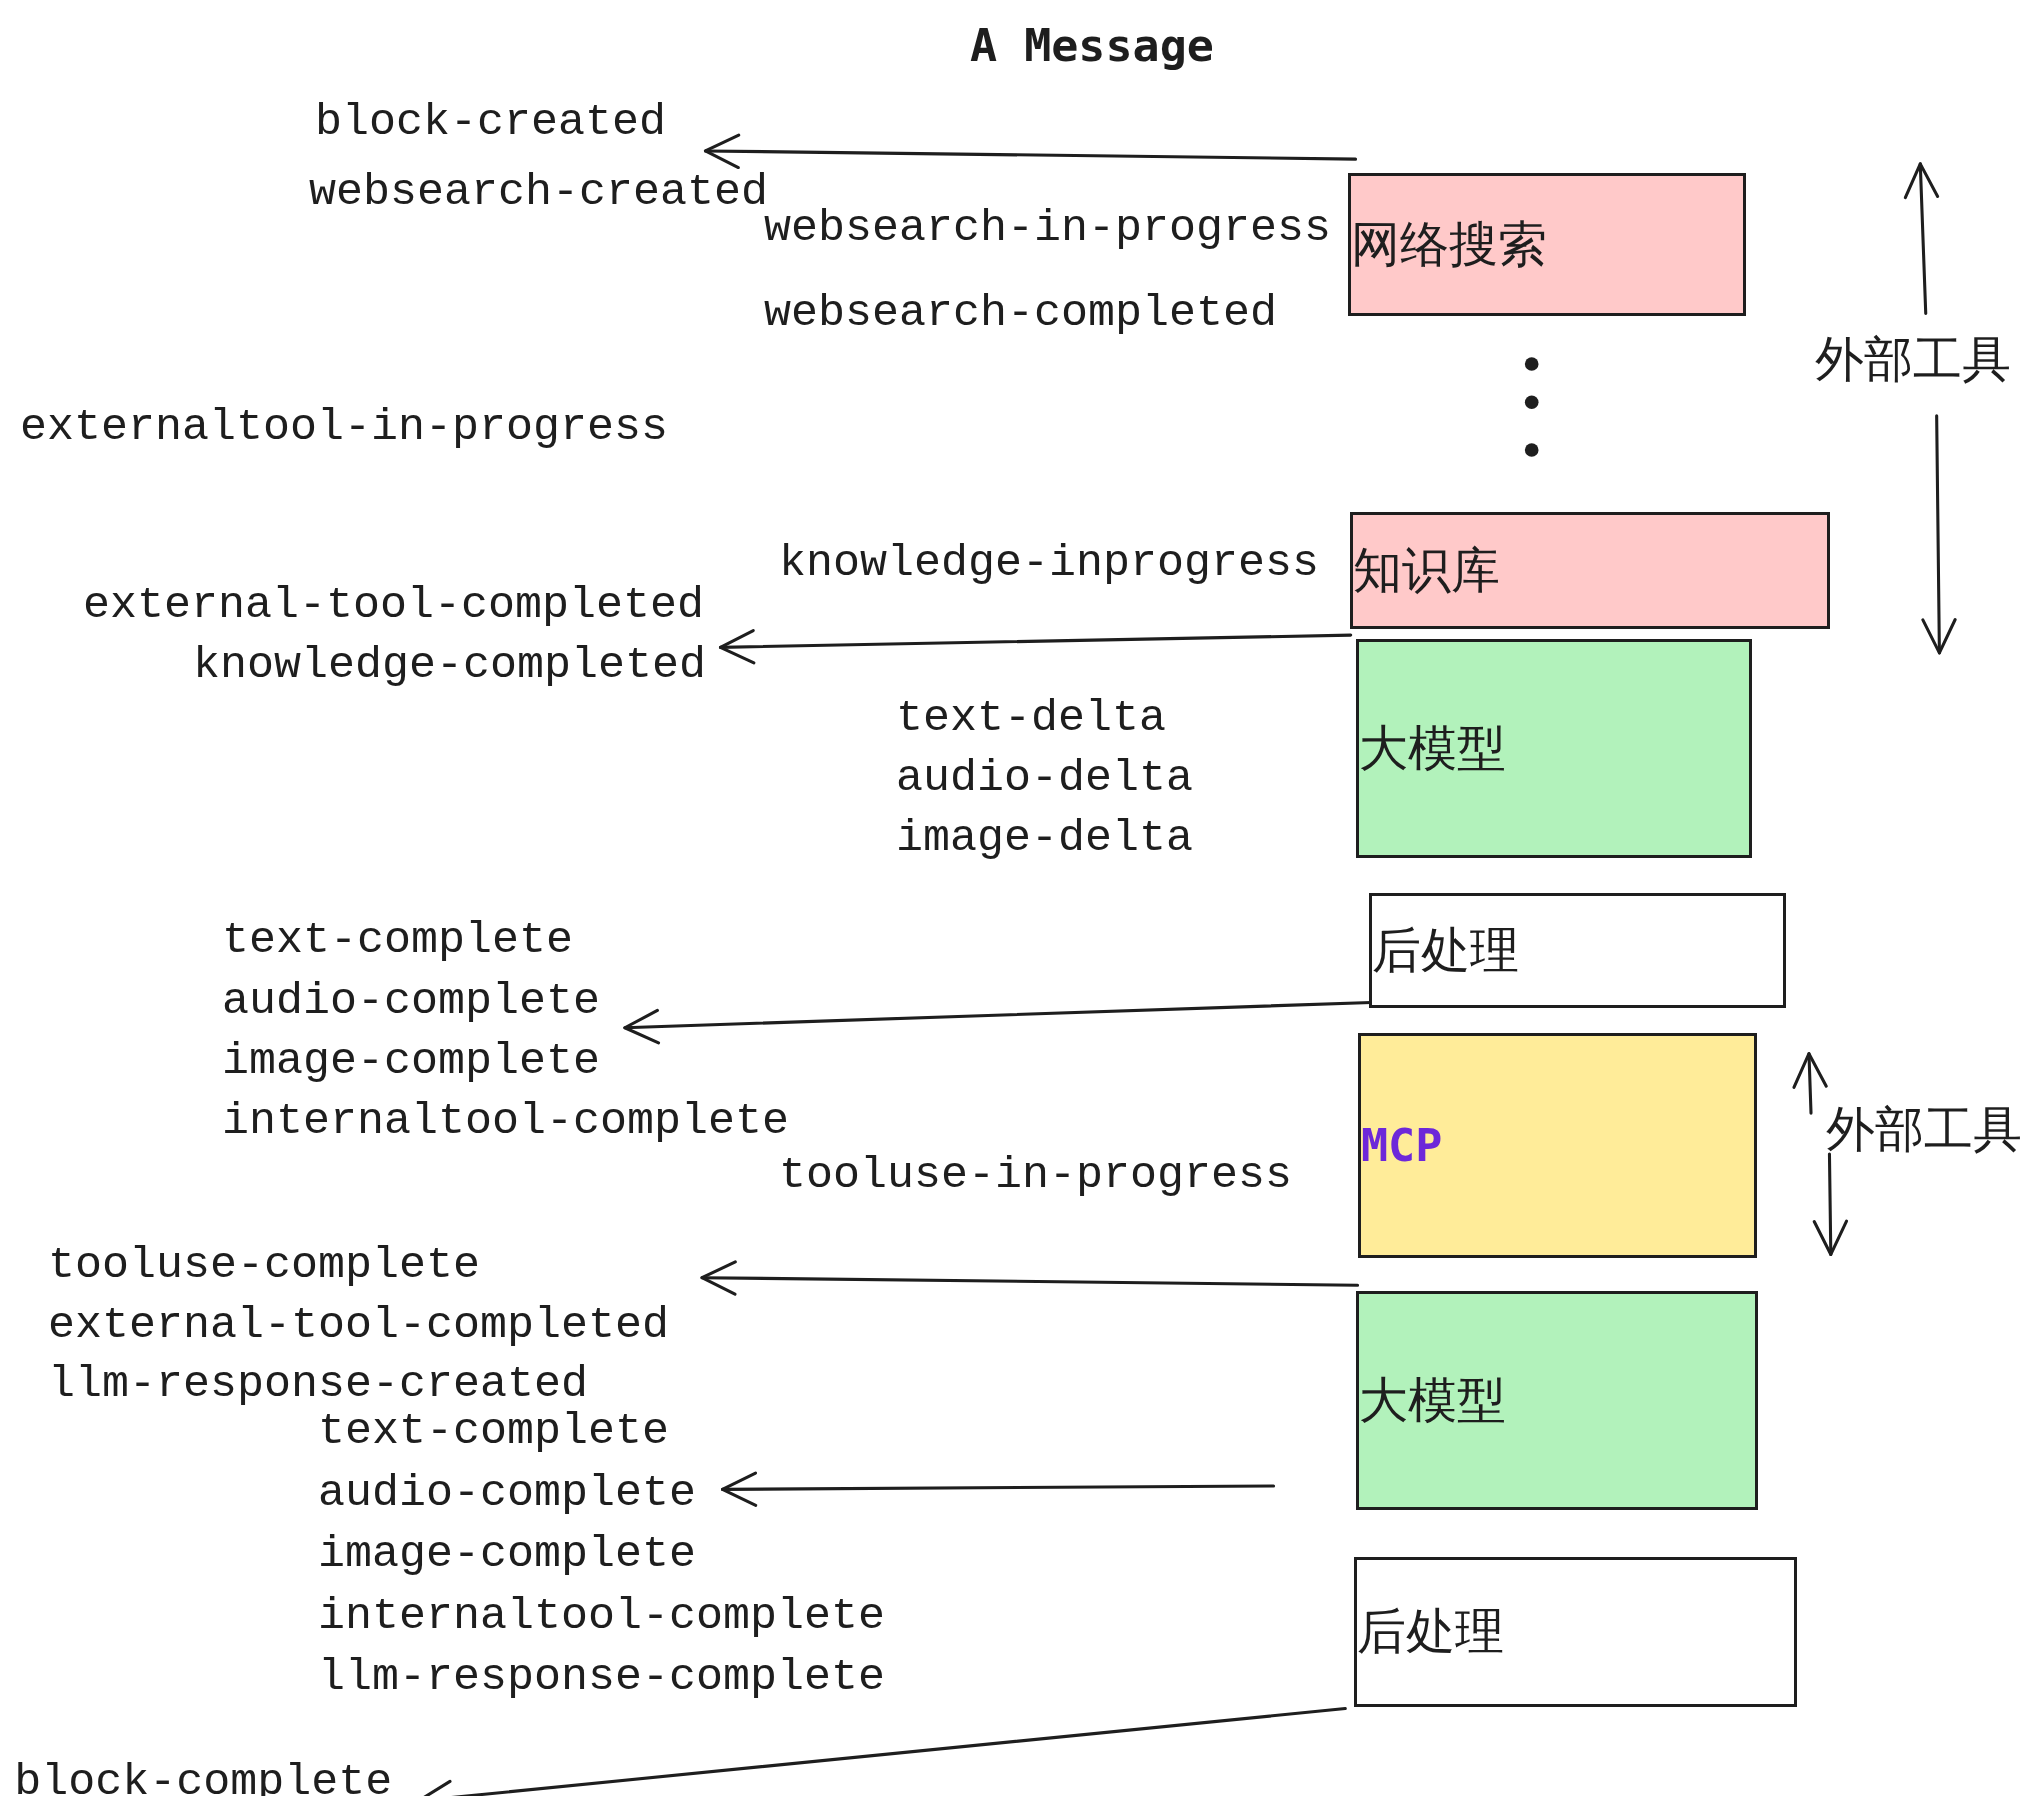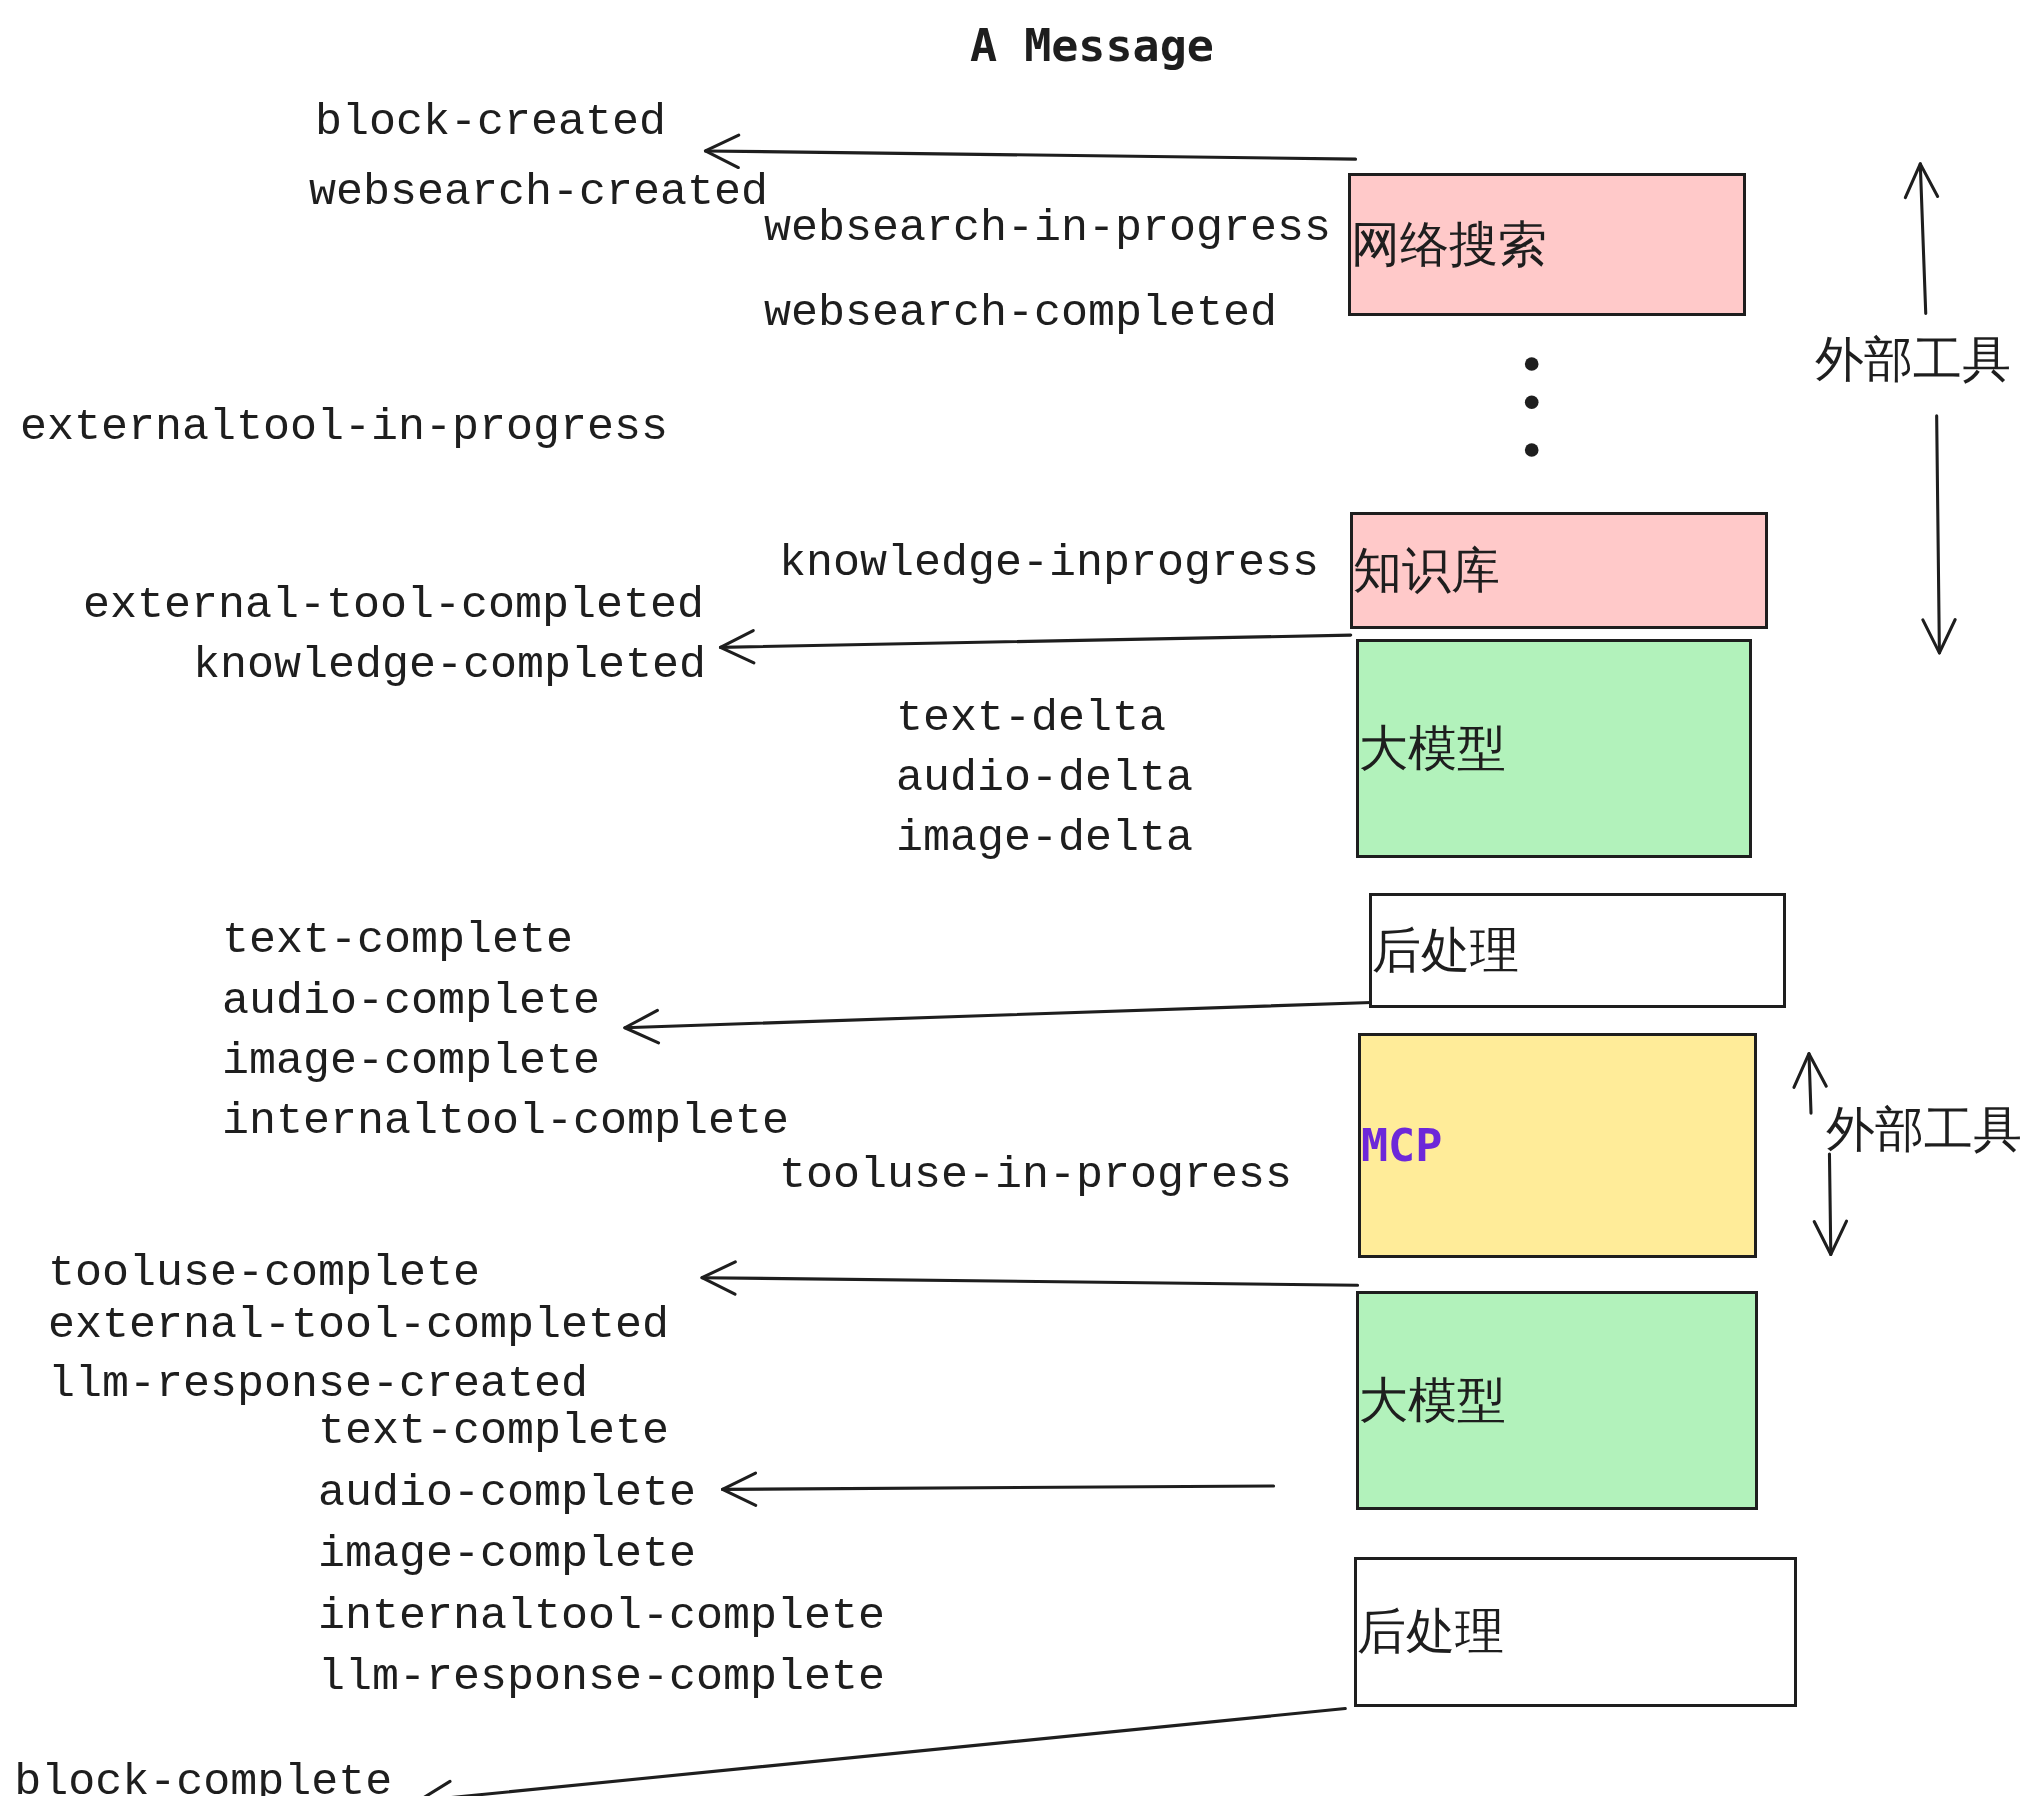--- a/index.html
+++ b/index.html
@@ -117,21 +117,21 @@
         <circle cx="2243" cy="533" r="10"></circle>
         <circle cx="2243" cy="589" r="10"></circle>
         <circle cx="2243" cy="659" r="10"></circle>
       </g>
     </svg>
   <div class="diagram-title" id="diagram-title" style="left: 970px; top: 22px;">A Message</div>
   <div id="box-layer">
       <div class="box" style="left: 1348px; top: 173px; width: 398px; height: 143px; background: rgb(255, 201, 201); border-color: rgb(30, 30, 30);">
         <span class="box-label-cjk">网络搜索</span>
       </div>
-      <div class="box" style="left: 1350px; top: 512px; width: 418px; height: 117px; background: rgb(255, 201, 201); border-color: rgb(30, 30, 30);">
+      <div class="box" style="left: 1350px; top: 512px; width: 480px; height: 117px; background: rgb(255, 201, 201); border-color: rgb(30, 30, 30);">
         <span class="box-label-cjk">知识库</span>
       </div>
       <div class="box" style="left: 1356px; top: 639px; width: 396px; height: 219px; background: rgb(178, 242, 187); border-color: rgb(30, 30, 30);">
         <span class="box-label-cjk">大模型</span>
       </div>
       <div class="box" style="left: 1369px; top: 893px; width: 417px; height: 115px; background: rgb(255, 255, 255); border-color: rgb(30, 30, 30);">
         <span class="box-label-cjk">后处理</span>
       </div>
       <div class="box" style="left: 1358px; top: 1033px; width: 399px; height: 225px; background: rgb(255, 236, 153); border-color: rgb(30, 30, 30);">
         <span class="box-label-mono">MCP</span>
@@ -153,21 +153,21 @@
       <div class="event-label" style="left: 83px; top: 582px;">external-tool-completed</div>
       <div class="event-label" style="left: 193px; top: 642px;">knowledge-completed</div>
       <div class="event-label" style="left: 896px; top: 695px;">text-delta</div>
       <div class="event-label" style="left: 896px; top: 755px;">audio-delta</div>
       <div class="event-label" style="left: 896px; top: 815px;">image-delta</div>
       <div class="event-label" style="left: 222px; top: 917px;">text-complete</div>
       <div class="event-label" style="left: 222px; top: 978px;">audio-complete</div>
       <div class="event-label" style="left: 222px; top: 1038px;">image-complete</div>
       <div class="event-label" style="left: 222px; top: 1098px;">internaltool-complete</div>
       <div class="event-label" style="left: 779px; top: 1152px;">tooluse-in-progress</div>
-      <div class="event-label" style="left: 48px; top: 1242px; margin-top: 8px;">tooluse-complete</div>
+      <div class="event-label" style="left: 48px; top: 1242px;">tooluse-complete</div>
       <div class="event-label" style="left: 48px; top: 1302px;">external-tool-completed</div>
       <div class="event-label" style="left: 48px; top: 1361px;">llm-response-created</div>
       <div class="event-label" style="left: 318px; top: 1408px;">text-complete</div>
       <div class="event-label" style="left: 318px; top: 1470px;">audio-complete</div>
       <div class="event-label" style="left: 318px; top: 1531px;">image-complete</div>
       <div class="event-label" style="left: 318px; top: 1593px;">internaltool-complete</div>
       <div class="event-label" style="left: 318px; top: 1654px;">llm-response-complete</div>
       <div class="event-label" style="left: 14.3px; top: 1759px;">block-complete</div>
       <div class="side-label" style="left: 1815px; top: 335px;">外部工具</div>
       <div class="side-label" style="left: 1826px; top: 1105px;">外部工具</div>

